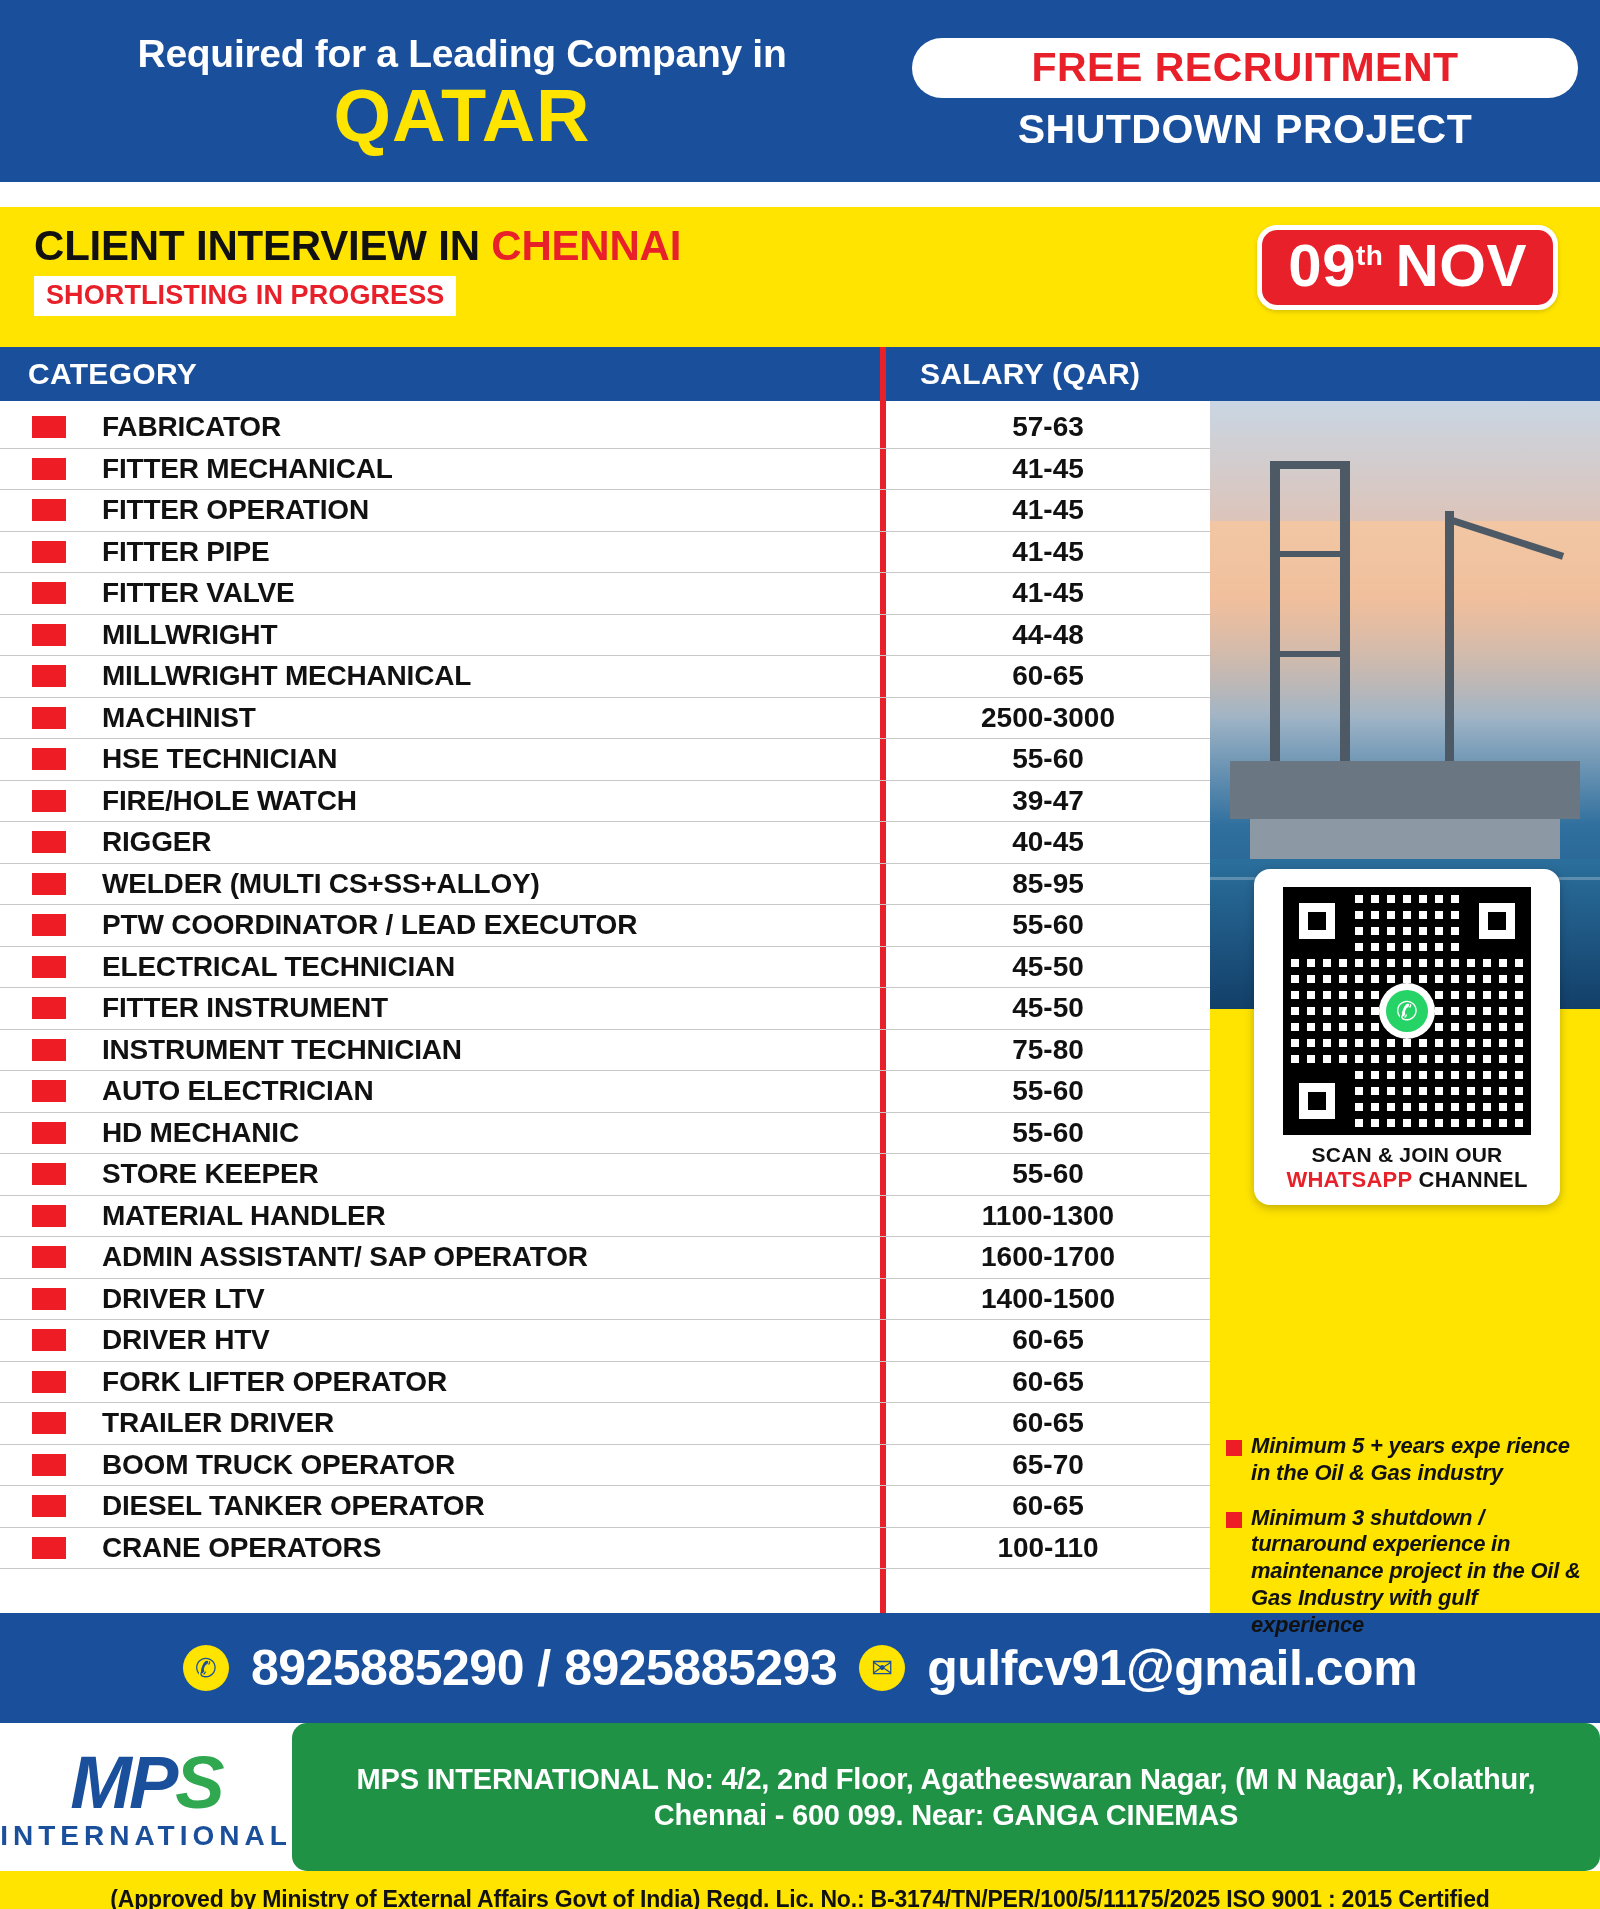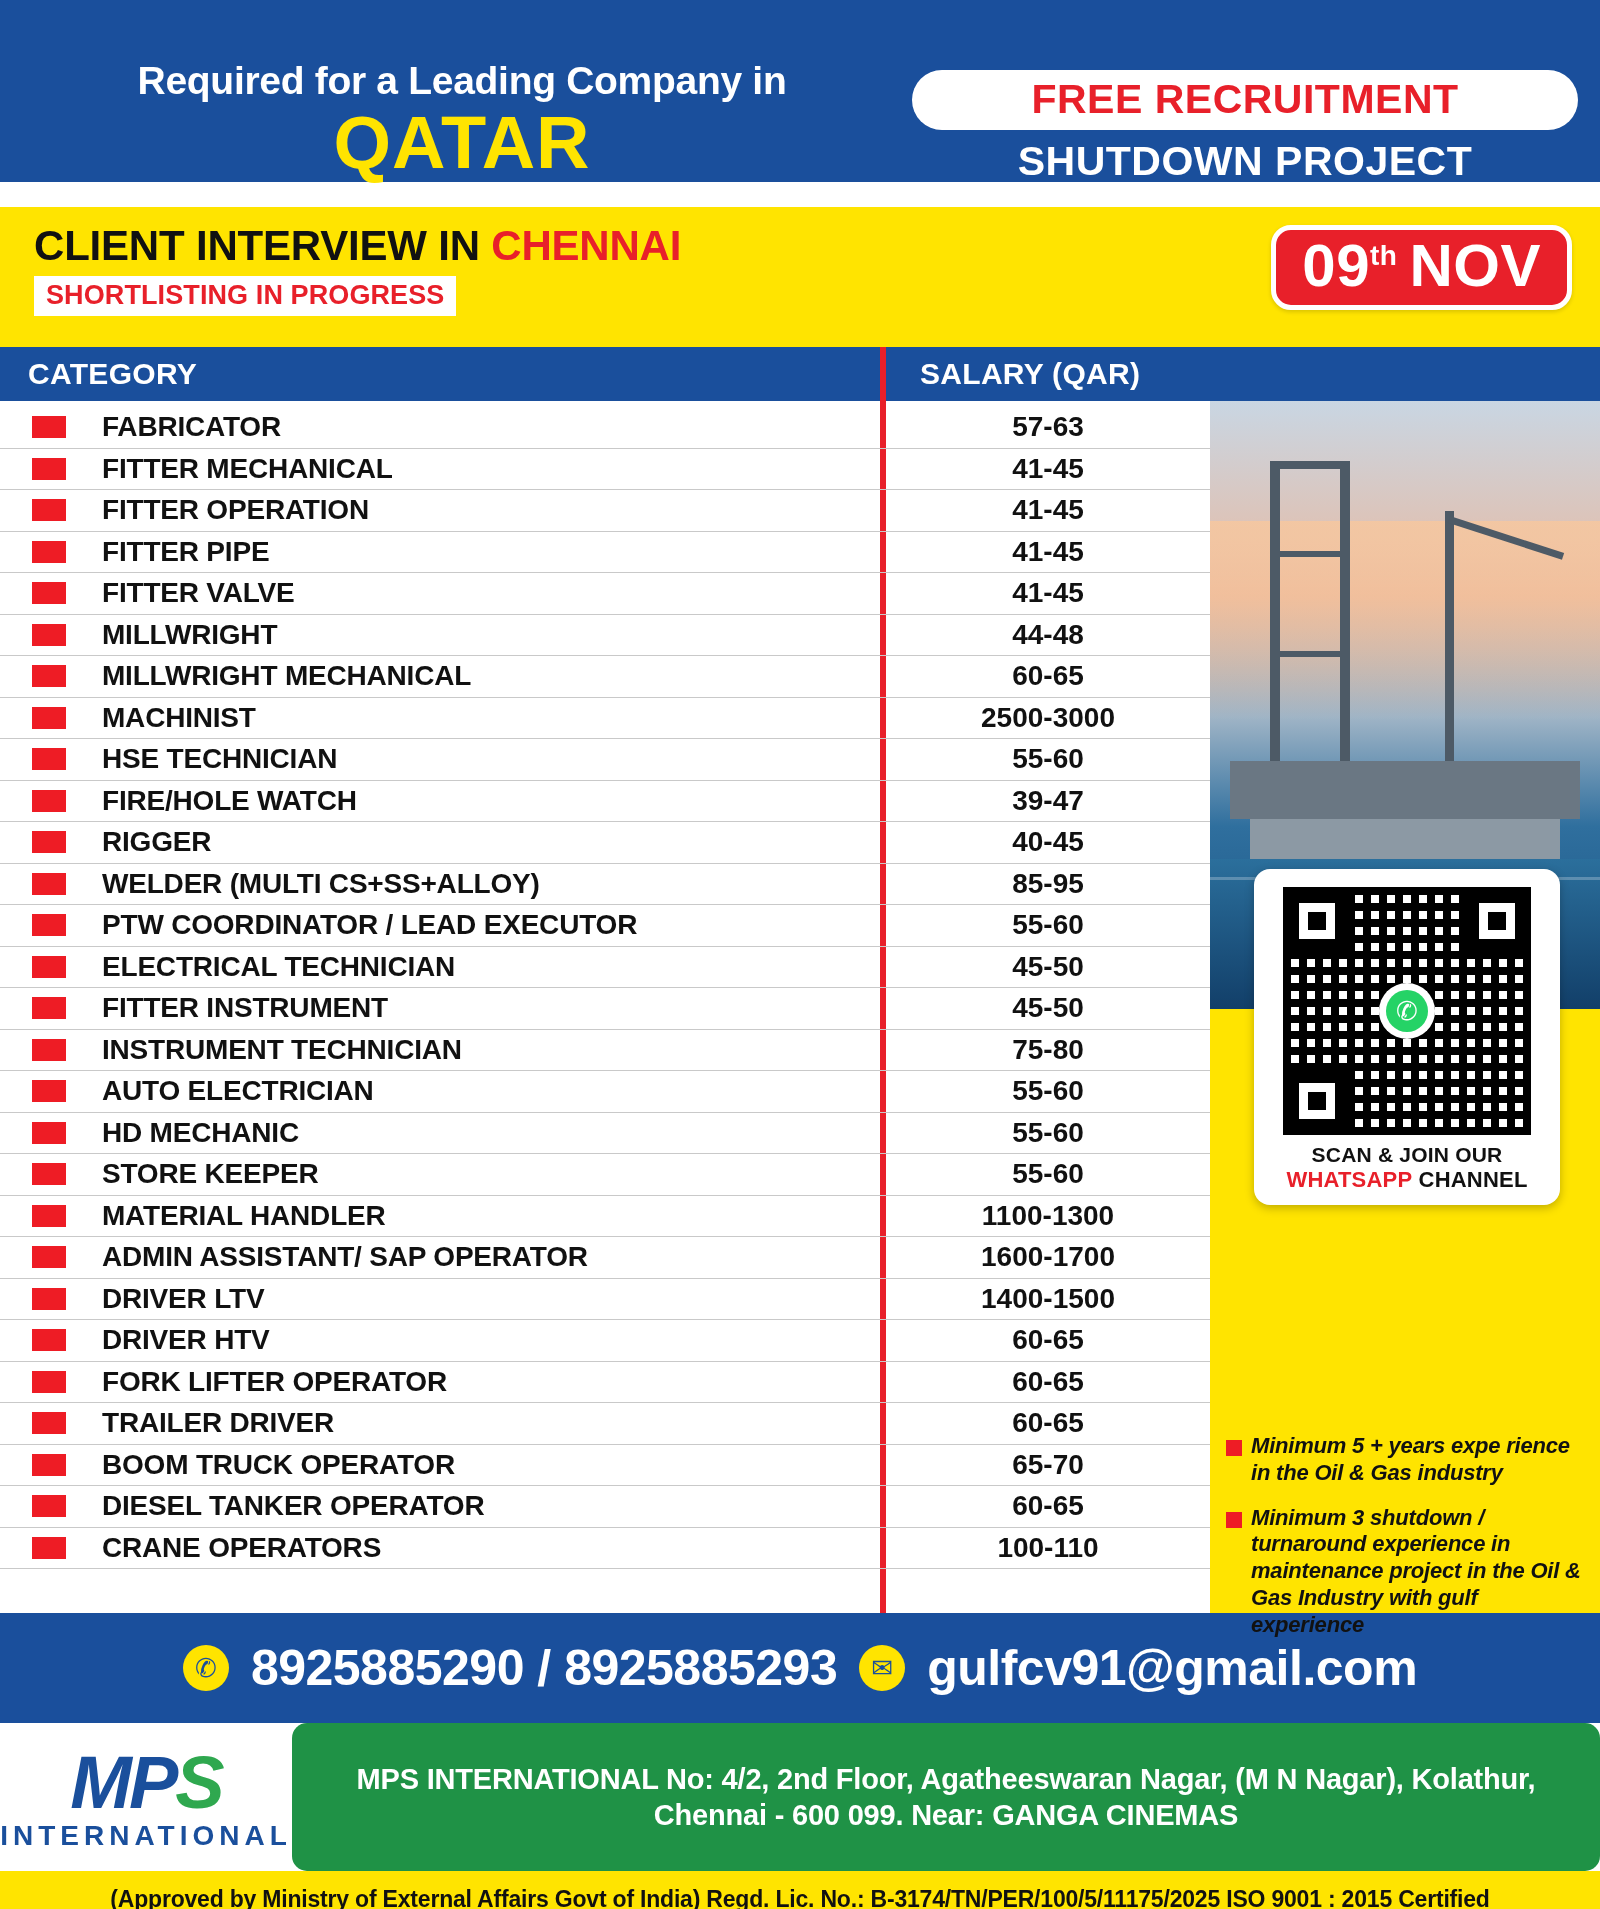--- a/index.html
+++ b/index.html
@@ -15,21 +15,21 @@
     height: 1909px;
     background: #ffffff;
     overflow: hidden;
   }
 
   
   .header {
     background: #1a4f9c;
     height: 182px;
     display: flex;
-    align-items: flex-end;
+    align-items: center;
     padding: 0 22px;
     position: relative;
   }
   .header-left {
     flex: 0 0 880px;
     text-align: center;
     color: #ffffff;
     padding-top: 6px;
   }
   .header-left .line1 {
@@ -94,21 +94,21 @@
     background: #ffffff;
     color: #e8202a;
     font-size: 27px;
     font-weight: bold;
     padding: 4px 12px 5px;
     margin-top: 7px;
     letter-spacing: 0.1px;
   }
   .datebadge {
     position: absolute;
-    right: 28px;
+    right: 42px;
     top: 18px;
     background: #e8202a;
     border: 5px solid #ffffff;
     border-radius: 20px;
     color: #ffffff;
     padding: 4px 26px 8px;
     font-size: 60px;
     font-weight: bold;
     letter-spacing: 0.5px;
     line-height: 1.05;

